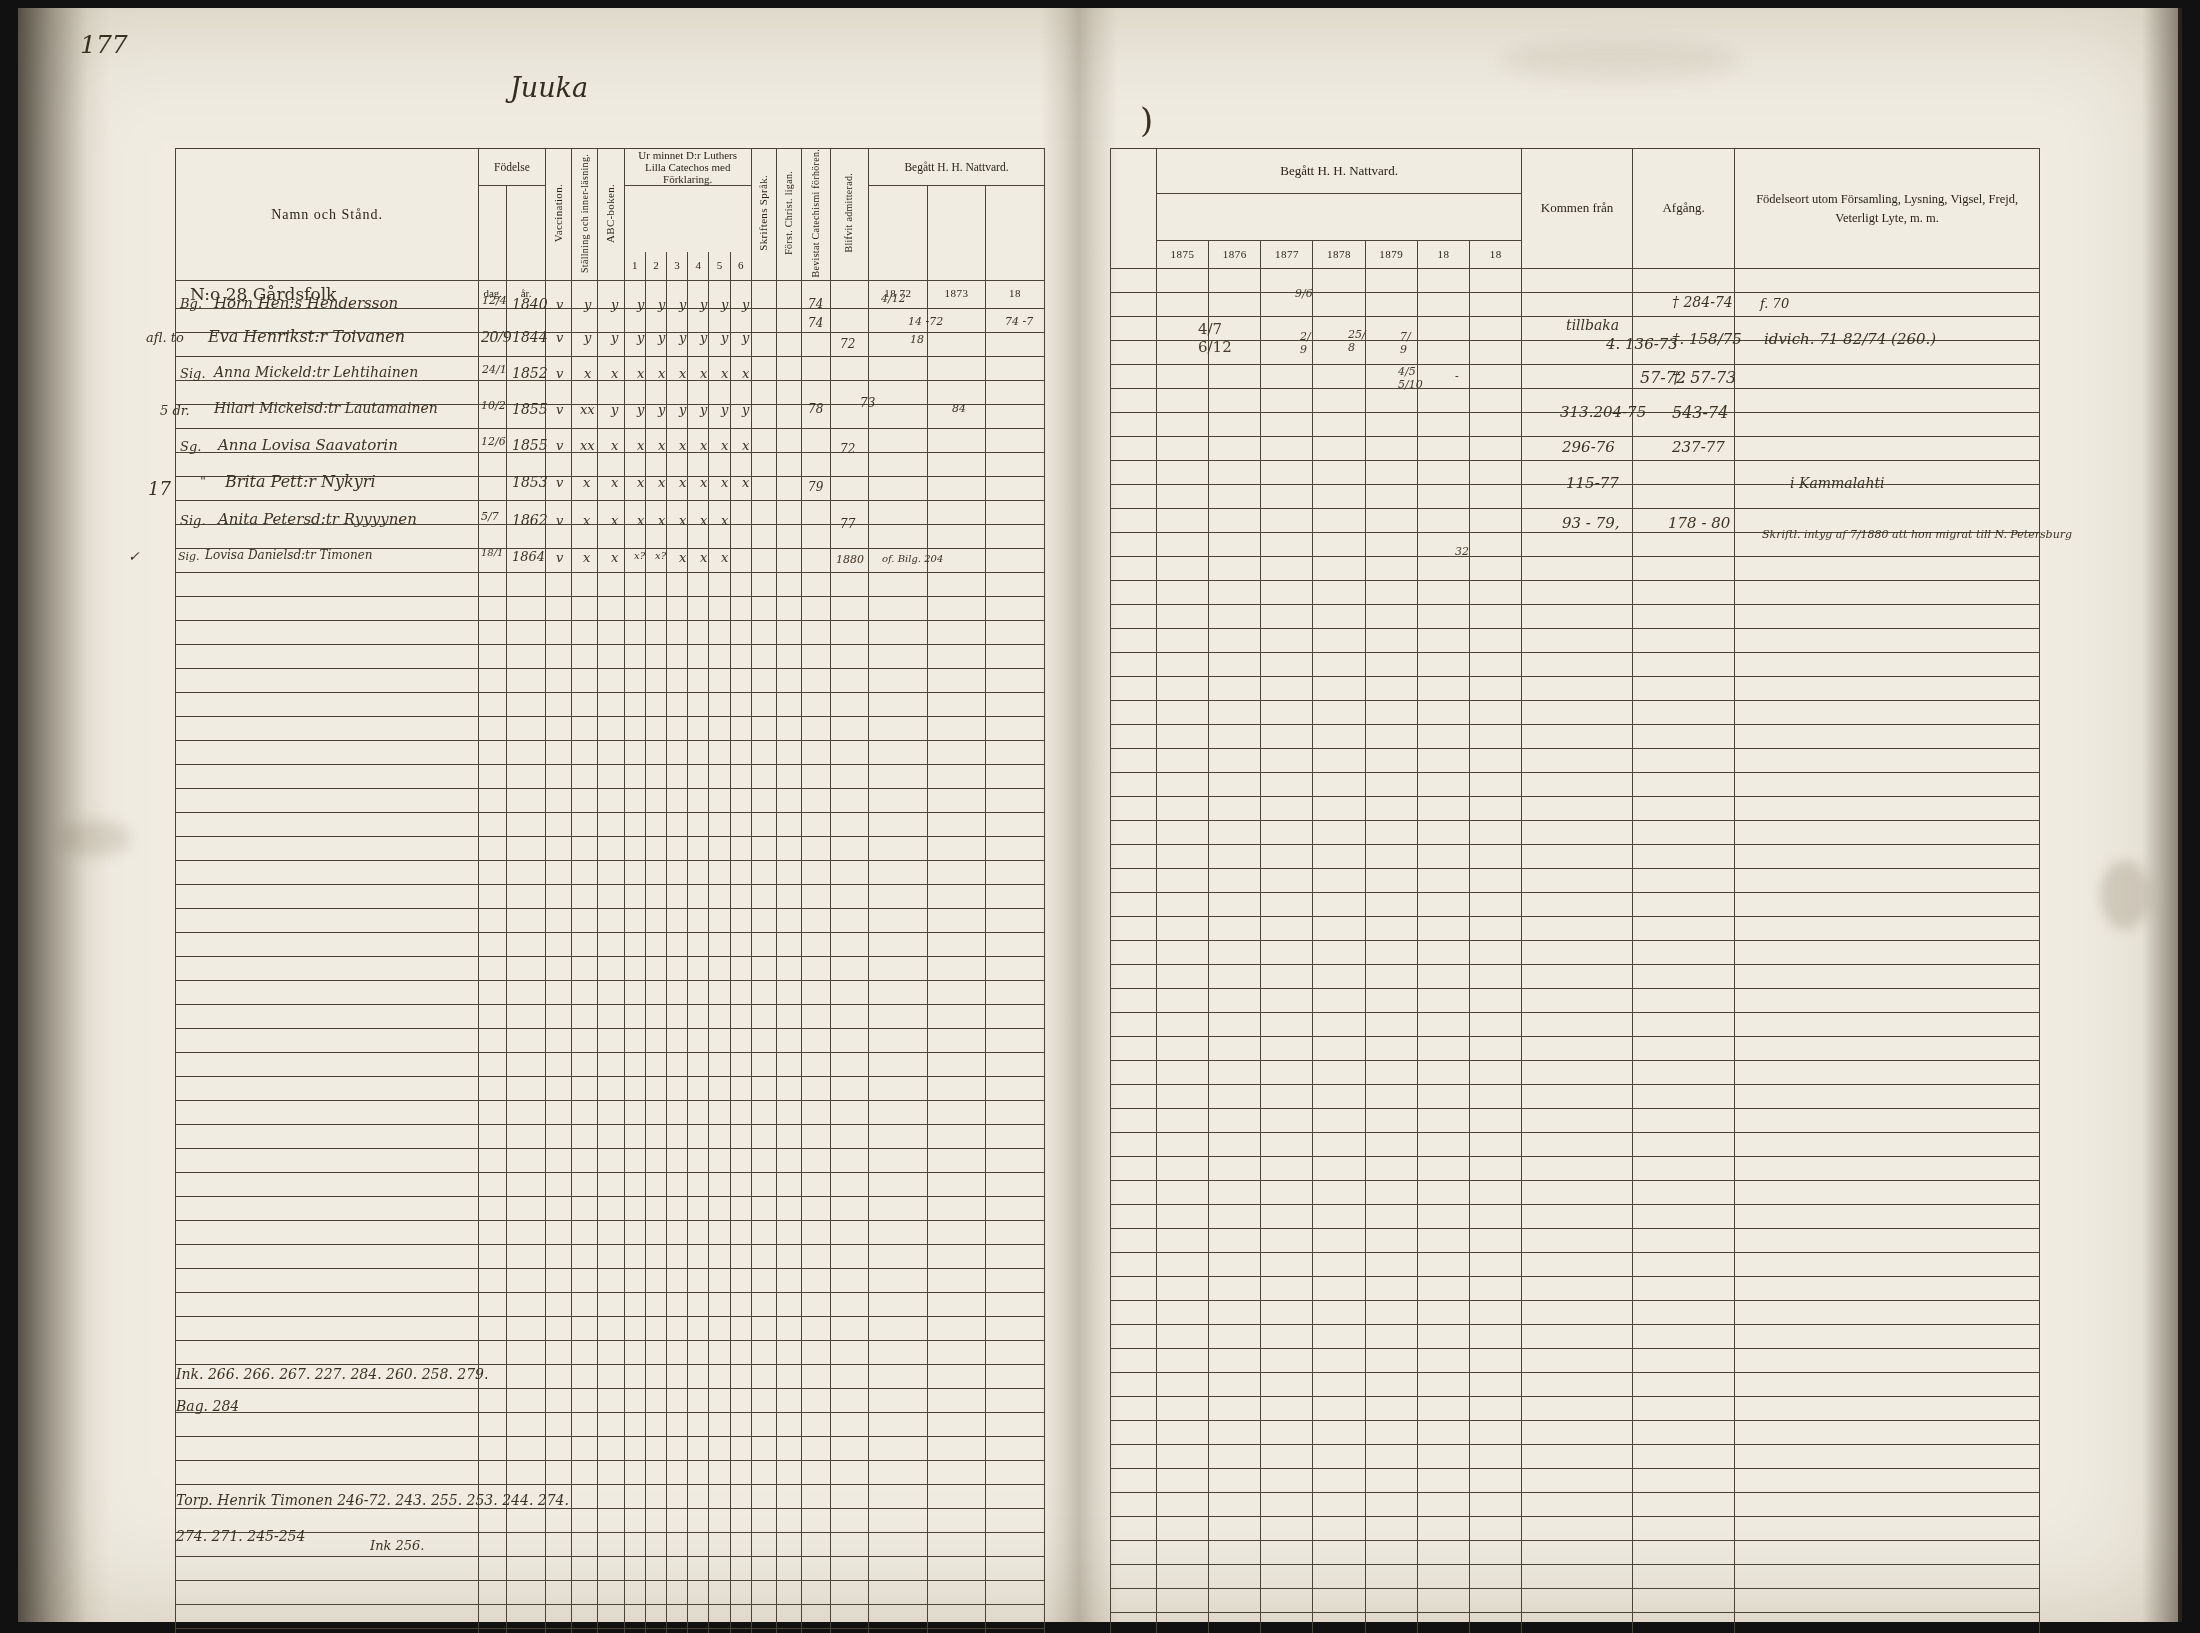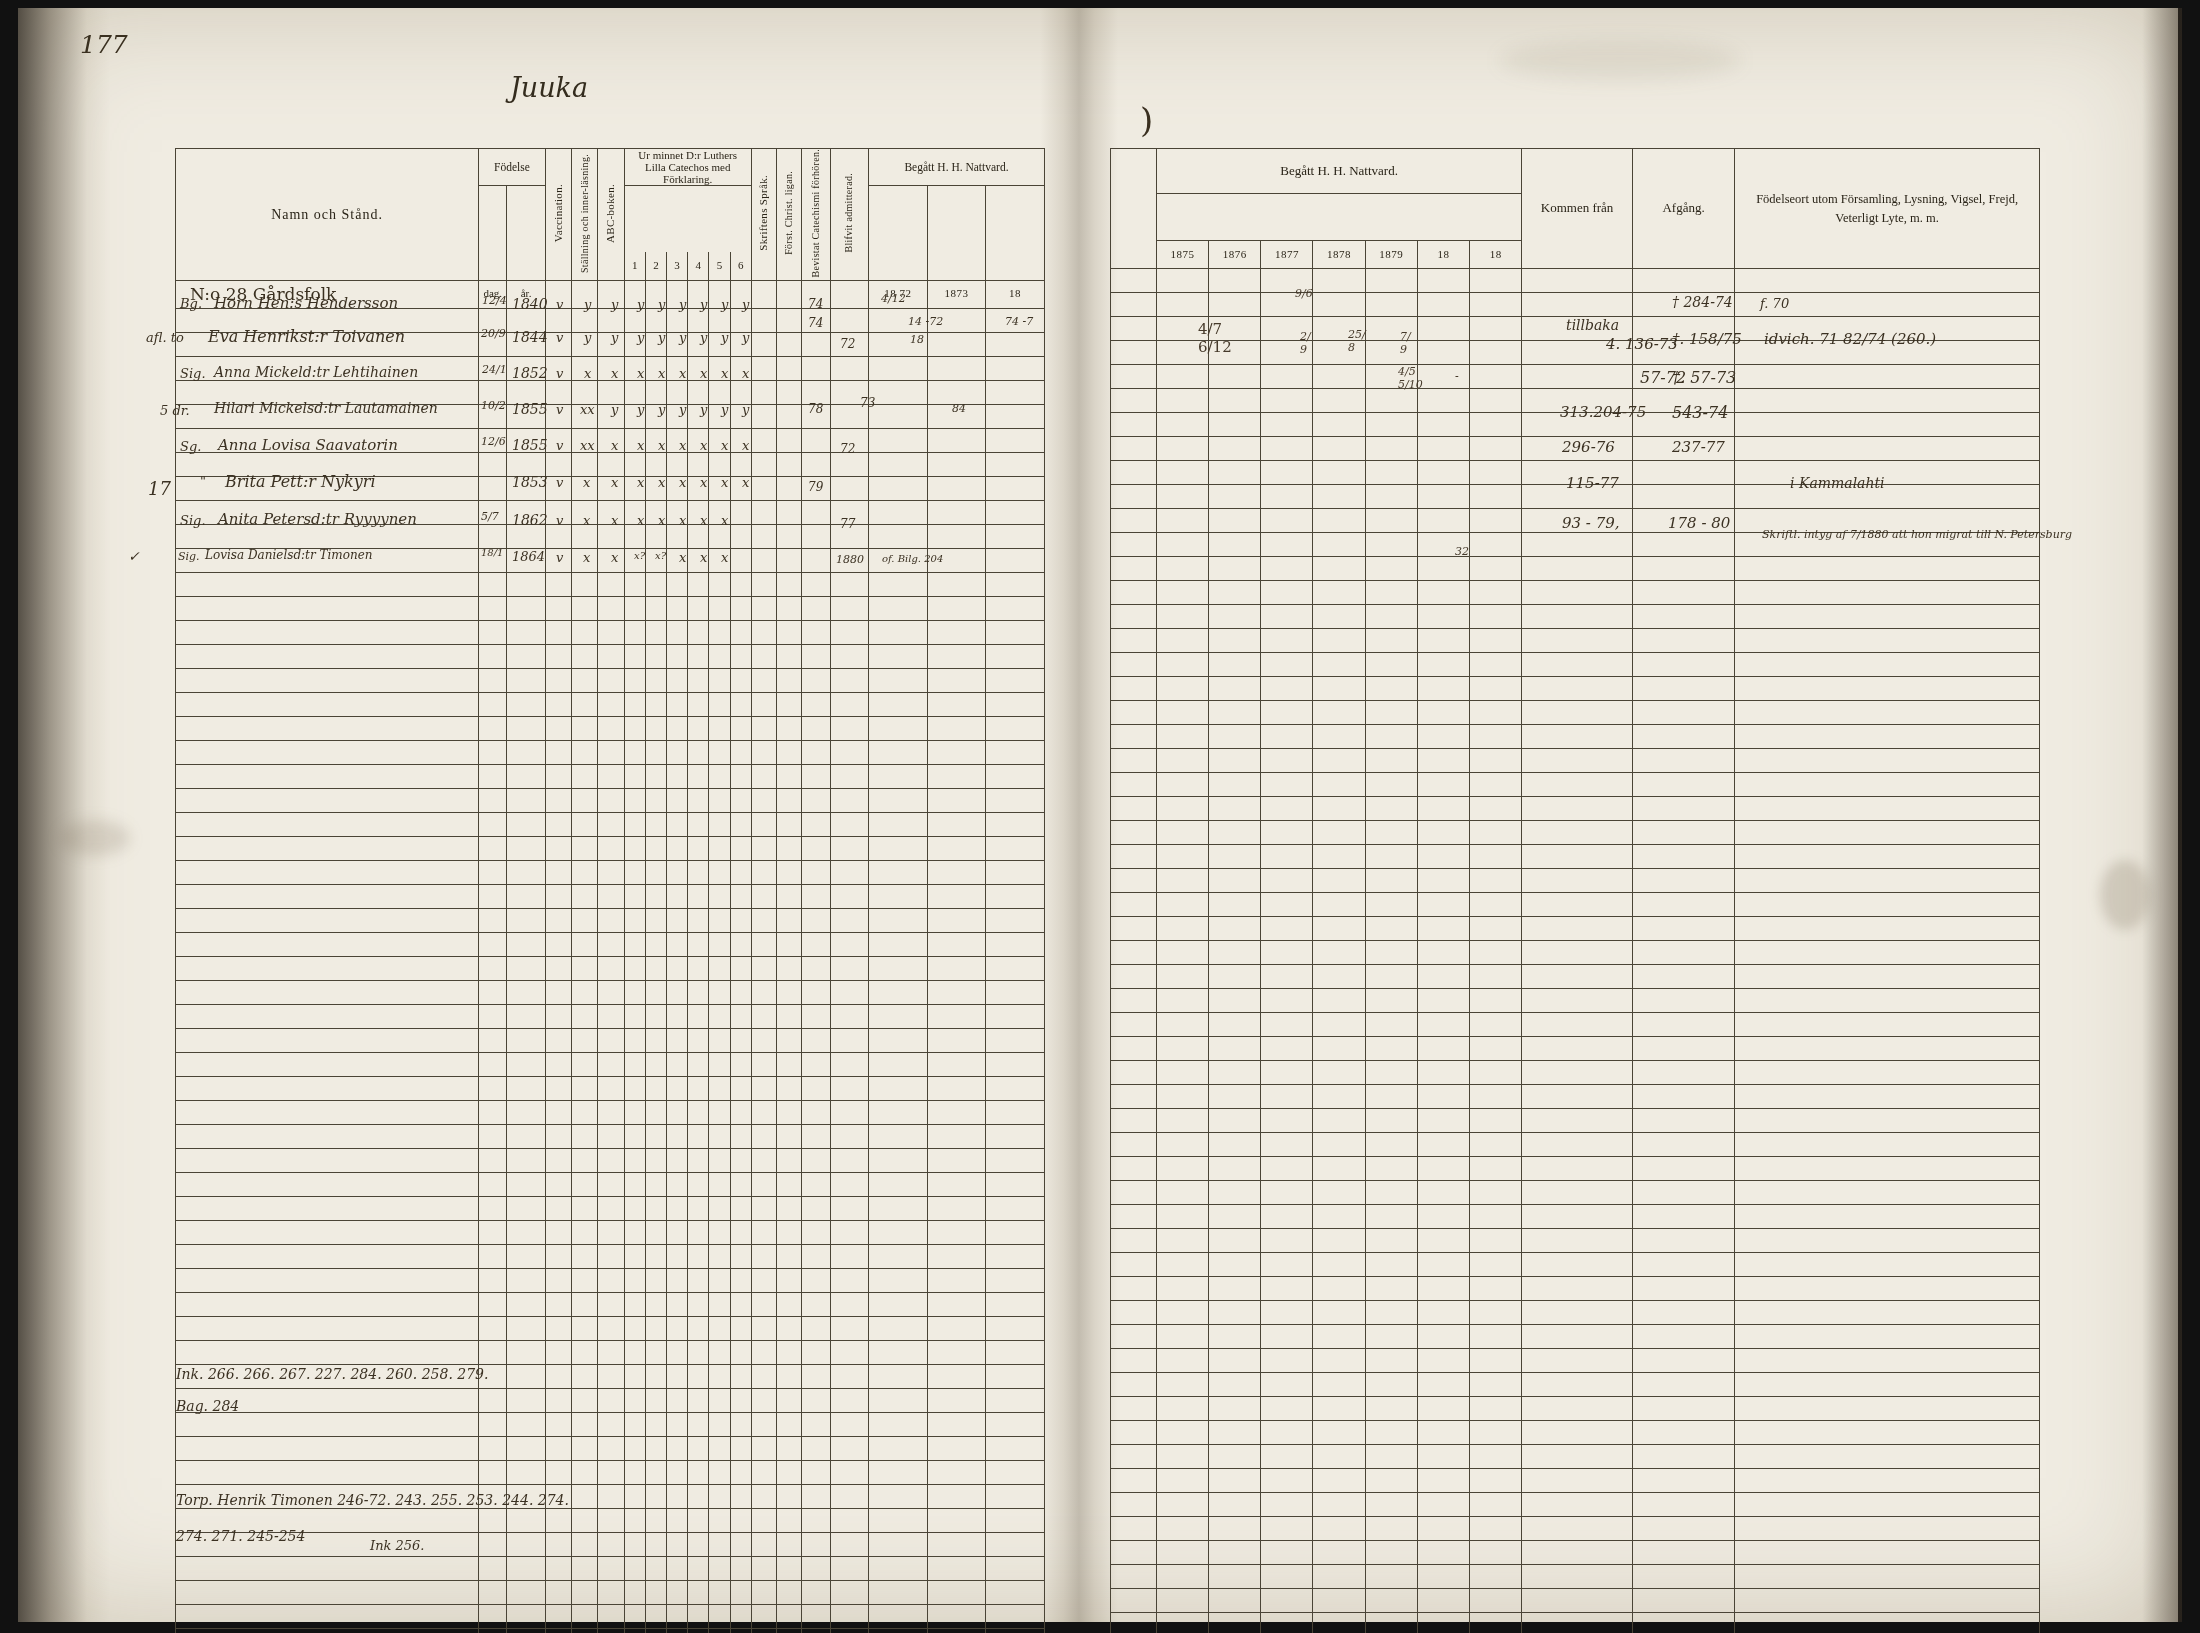--- a/index.html
+++ b/index.html
@@ -2242,21 +2242,21 @@
   <div class="row-hw" style="left:808px; top:297px; font-size:12px;">74</div>
   <div class="row-hw" style="left:881px; top:292px; font-size:11px;">4/12</div>
   <div class="row-hw" style="left:908px; top:315px; font-size:11px;">14 -72</div>
   <div class="row-hw" style="left:1005px; top:315px; font-size:11px;">74 -7</div>
   <div class="row-hw" style="left:1566px; top:317px; font-size:14px;">tillbaka</div>
   <div class="row-hw" style="left:1672px; top:294px; font-size:14px;">† 284-74</div>
   <div class="row-hw hw-faint" style="left:1760px; top:296px; font-size:13px;">f. 70</div>
 
   <div class="row-hw" style="left:146px; top:330px;">afl. to</div>
   <div class="row-hw" style="left:208px; top:327px; font-size:16px;">Eva Henrikst:r Toivanen</div>
-  <div class="row-hw" style="left:481px; top:327px; font-size:11px;">20/9</div>
+  <div class="row-hw" style="left:481px; top:327px; font-size:17px;font-family:Liberation Serif, serif;">20/9</div>
   <div class="row-hw" style="left:512px; top:329px; font-size:14px;">1844</div>
   <div class="row-hw" style="left:556px; top:330px;">v</div>
   <div class="row-hw" style="left:584px; top:330px;">y</div>
   <div class="row-hw" style="left:611px; top:330px;">y</div>
   <div class="row-hw" style="left:637px; top:330px;">y</div>
   <div class="row-hw" style="left:658px; top:330px;">y</div>
   <div class="row-hw" style="left:679px; top:330px;">y</div>
   <div class="row-hw" style="left:700px; top:330px;">y</div>
   <div class="row-hw" style="left:721px; top:330px;">y</div>
   <div class="row-hw" style="left:742px; top:330px;">y</div>

